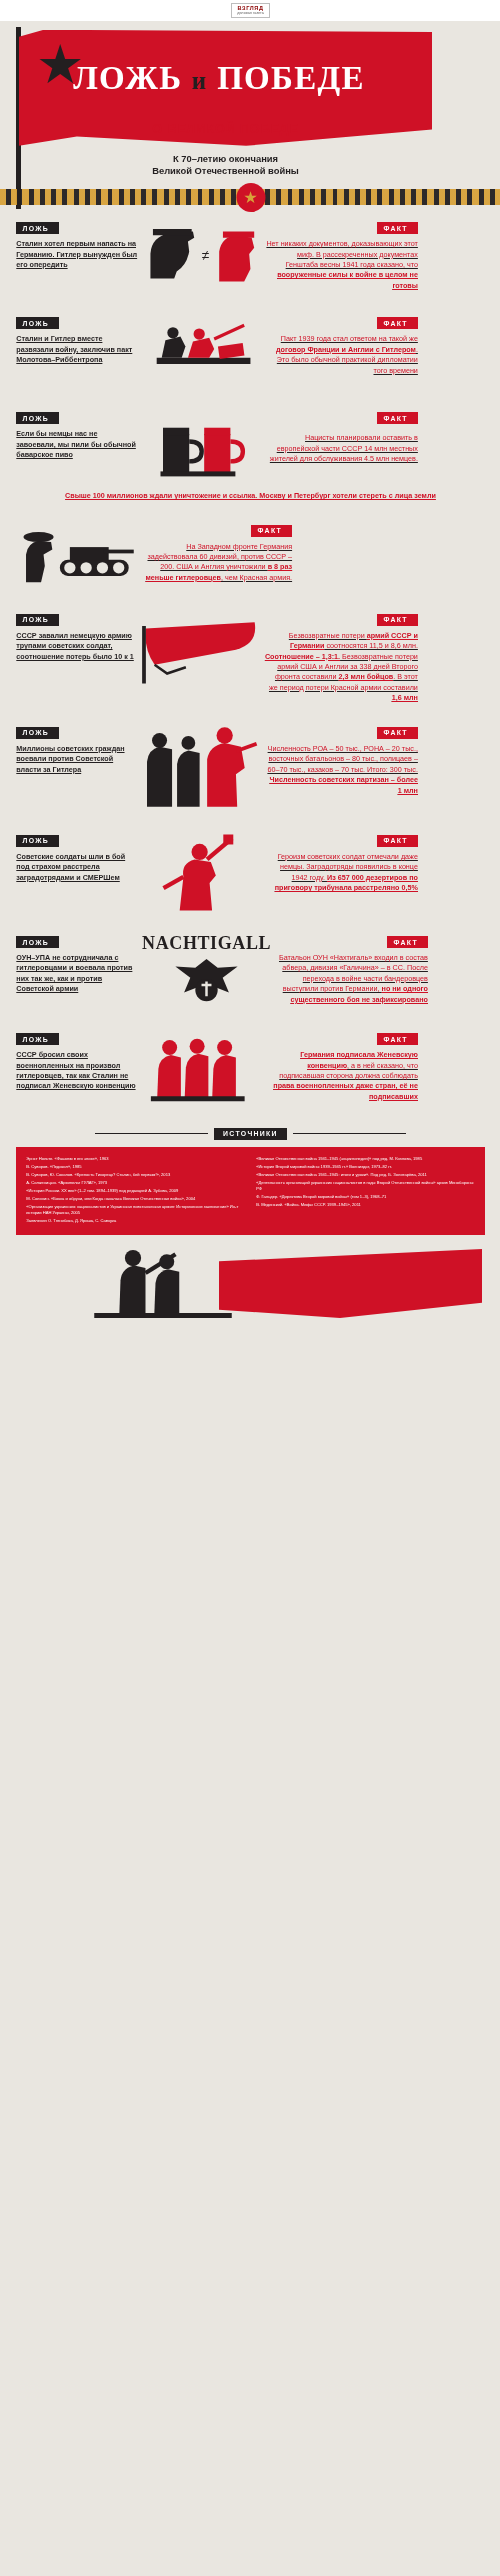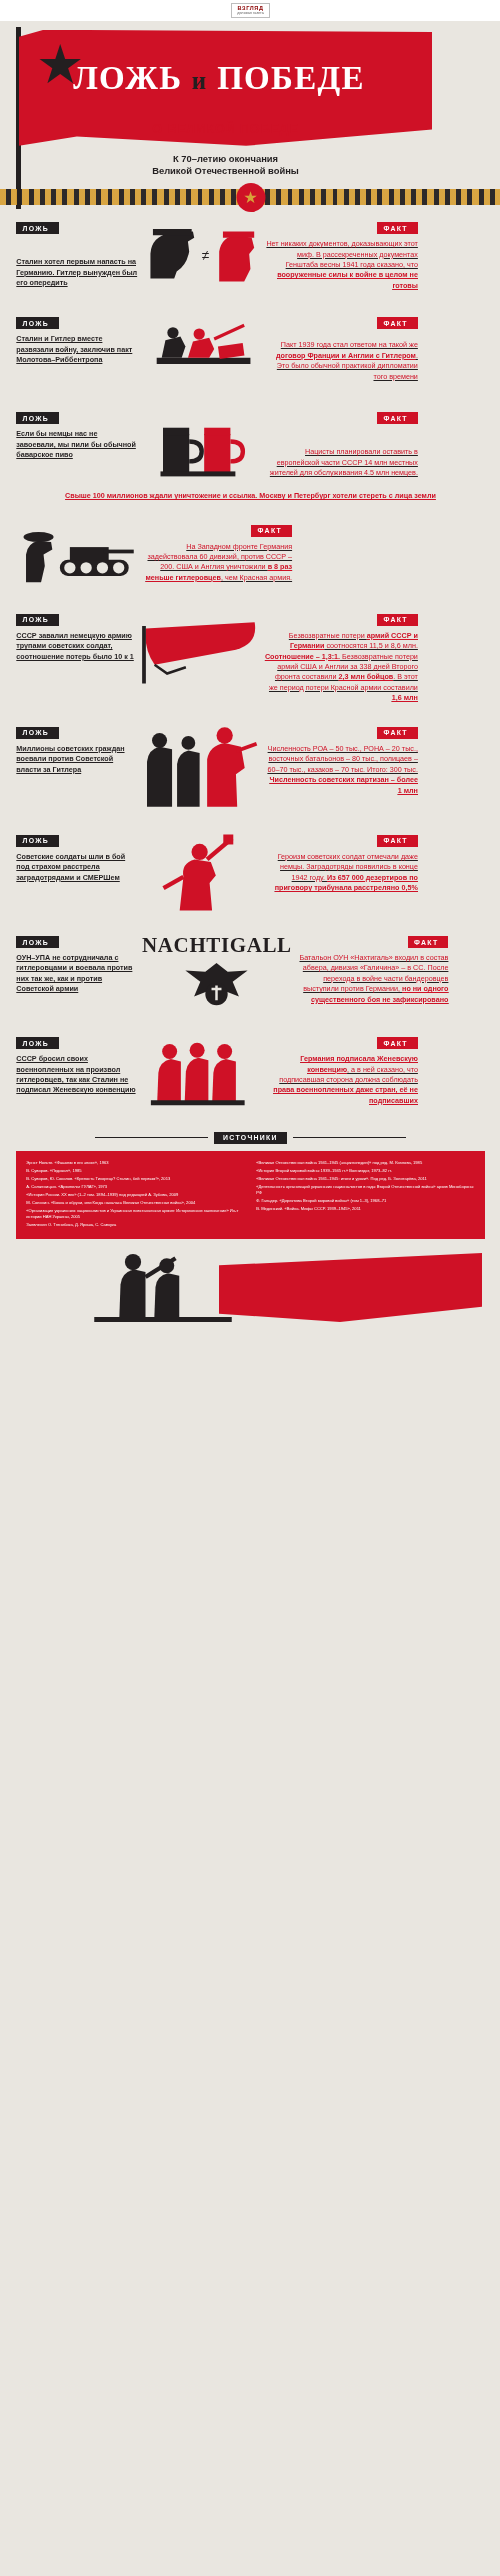--- a/index.html
+++ b/index.html
@@ -172,21 +172,21 @@
     position: relative;
     background:#e9e6e0;
   }
   .footer-flag {
     position:absolute; right:19px; bottom:11.3px; width:263px; height:69px;
     background:#cf1126;
     clip-path: polygon(0 18%, 100% 0, 100% 78%, 46% 100%, 0 88%);
   }
   .nacht {
     font-family:"Liberation Serif", serif;
-    font-size:21px; font-weight:bold; color:#231f20; letter-spacing:0.6px;
+    font-size:18px; font-weight:bold; color:#231f20; letter-spacing:0.6px;
     text-align:center;
   }
 </style>
 </head>
 <body>
 
 <div class="page">
 
   <div class="topbar">
     <div class="logo-box">
@@ -212,21 +212,21 @@
       </div>
       <div class="ribbon"></div>
       <div class="ribbon-star">★</div>
     </div>
   </div>
 
   <div class="block">
     <div class="row">
       <div class="col-left">
         <div class="tag tag-lie">ЛОЖЬ</div>
-        <div class="txt txt-lie u b" style="margin-top:23px">Сталин хотел первым напасть на Германию. Гитлер вынужден был его опередить</div>
+        <div class="txt txt-lie u b" style="margin-top:5px">Сталин хотел первым напасть на Германию. Гитлер вынужден был его опередить</div>
       </div>
       <div class="col-center">
         <svg width="116" height="75" viewBox="0 0 185 120">
           <path d="M10 95 L10 55 Q12 28 42 22 L78 20 L80 30 L70 36 L72 52 Q68 74 52 84 L48 95 Z" fill="#231f20"></path>
           <rect x="14" y="16" width="62" height="10" fill="#231f20"></rect>
           <path d="M120 100 L120 52 Q124 28 148 26 L172 30 L176 46 L168 56 L170 80 L160 100 Z" fill="#cf1126"></path>
           <rect x="126" y="20" width="50" height="10" fill="#cf1126"></rect>
           <text x="92" y="66" font-size="22" fill="#231f20" font-family="Liberation Sans, sans-serif">≠</text>
         </svg>
       </div>
@@ -251,21 +251,21 @@
           <path d="M28 70 L34 42 L58 36 L66 52 L60 70 Z" fill="#231f20"></path>
           <circle cx="46" cy="30" r="9" fill="#231f20"></circle>
           <path d="M70 70 L78 44 L104 38 L112 56 L104 70 Z" fill="#cf1126"></path>
           <circle cx="88" cy="32" r="9" fill="#cf1126"></circle>
           <path d="M112 40 L160 18" stroke="#cf1126" stroke-width="5" fill="none"></path>
           <rect x="118" y="52" width="40" height="20" fill="#cf1126" transform="rotate(-8 118 52)"></rect>
         </svg>
       </div>
       <div class="col-right">
         <div class="tagline-right"><span class="tag tag-fact">ФАКТ</span></div>
-        <div class="txt txt-fact" style="margin-top:11px">
+        <div class="txt txt-fact" style="margin-top:5px">
           <span>Пакт 1939 года стал ответом на такой же </span><span class="u b">договор Франции и Англии с Гитлером</span><span>. Это было обычной практикой дипломатии того времени</span>
         </div>
       </div>
     </div>
   </div>
 
   <div class="block">
     <div class="row">
       <div class="col-left">
         <div class="tag tag-lie">ЛОЖЬ</div>
@@ -277,21 +277,21 @@
           <rect x="30" y="30" width="42" height="12" fill="#231f20"></rect>
           <path d="M72 52 q20 0 20 16 q0 16 -20 16" fill="none" stroke="#231f20" stroke-width="7"></path>
           <rect x="96" y="40" width="42" height="62" fill="#cf1126"></rect>
           <rect x="96" y="30" width="42" height="12" fill="#cf1126"></rect>
           <path d="M138 52 q20 0 20 16 q0 16 -20 16" fill="none" stroke="#cf1126" stroke-width="7"></path>
           <rect x="26" y="100" width="120" height="8" fill="#231f20"></rect>
         </svg>
       </div>
       <div class="col-right">
         <div class="tagline-right"><span class="tag tag-fact">ФАКТ</span></div>
-        <div class="txt txt-fact" style="margin-top:23px">
+        <div class="txt txt-fact" style="margin-top:9px">
           <span>Нацисты планировали оставить в европейской части СССР 14 млн местных жителей для обслуживания 4.5 млн немцев. </span>
         </div>
       </div>
     </div>
     <div class="txt txt-fact u b" style="text-align:center;margin-top:3.8px">Свыше 100 миллионов ждали уничтожение и ссылка. Москву и Петербург хотели стереть с лица земли</div>
   </div>
 
   <div class="block">
     <div class="row">
       <div class="col-center">

